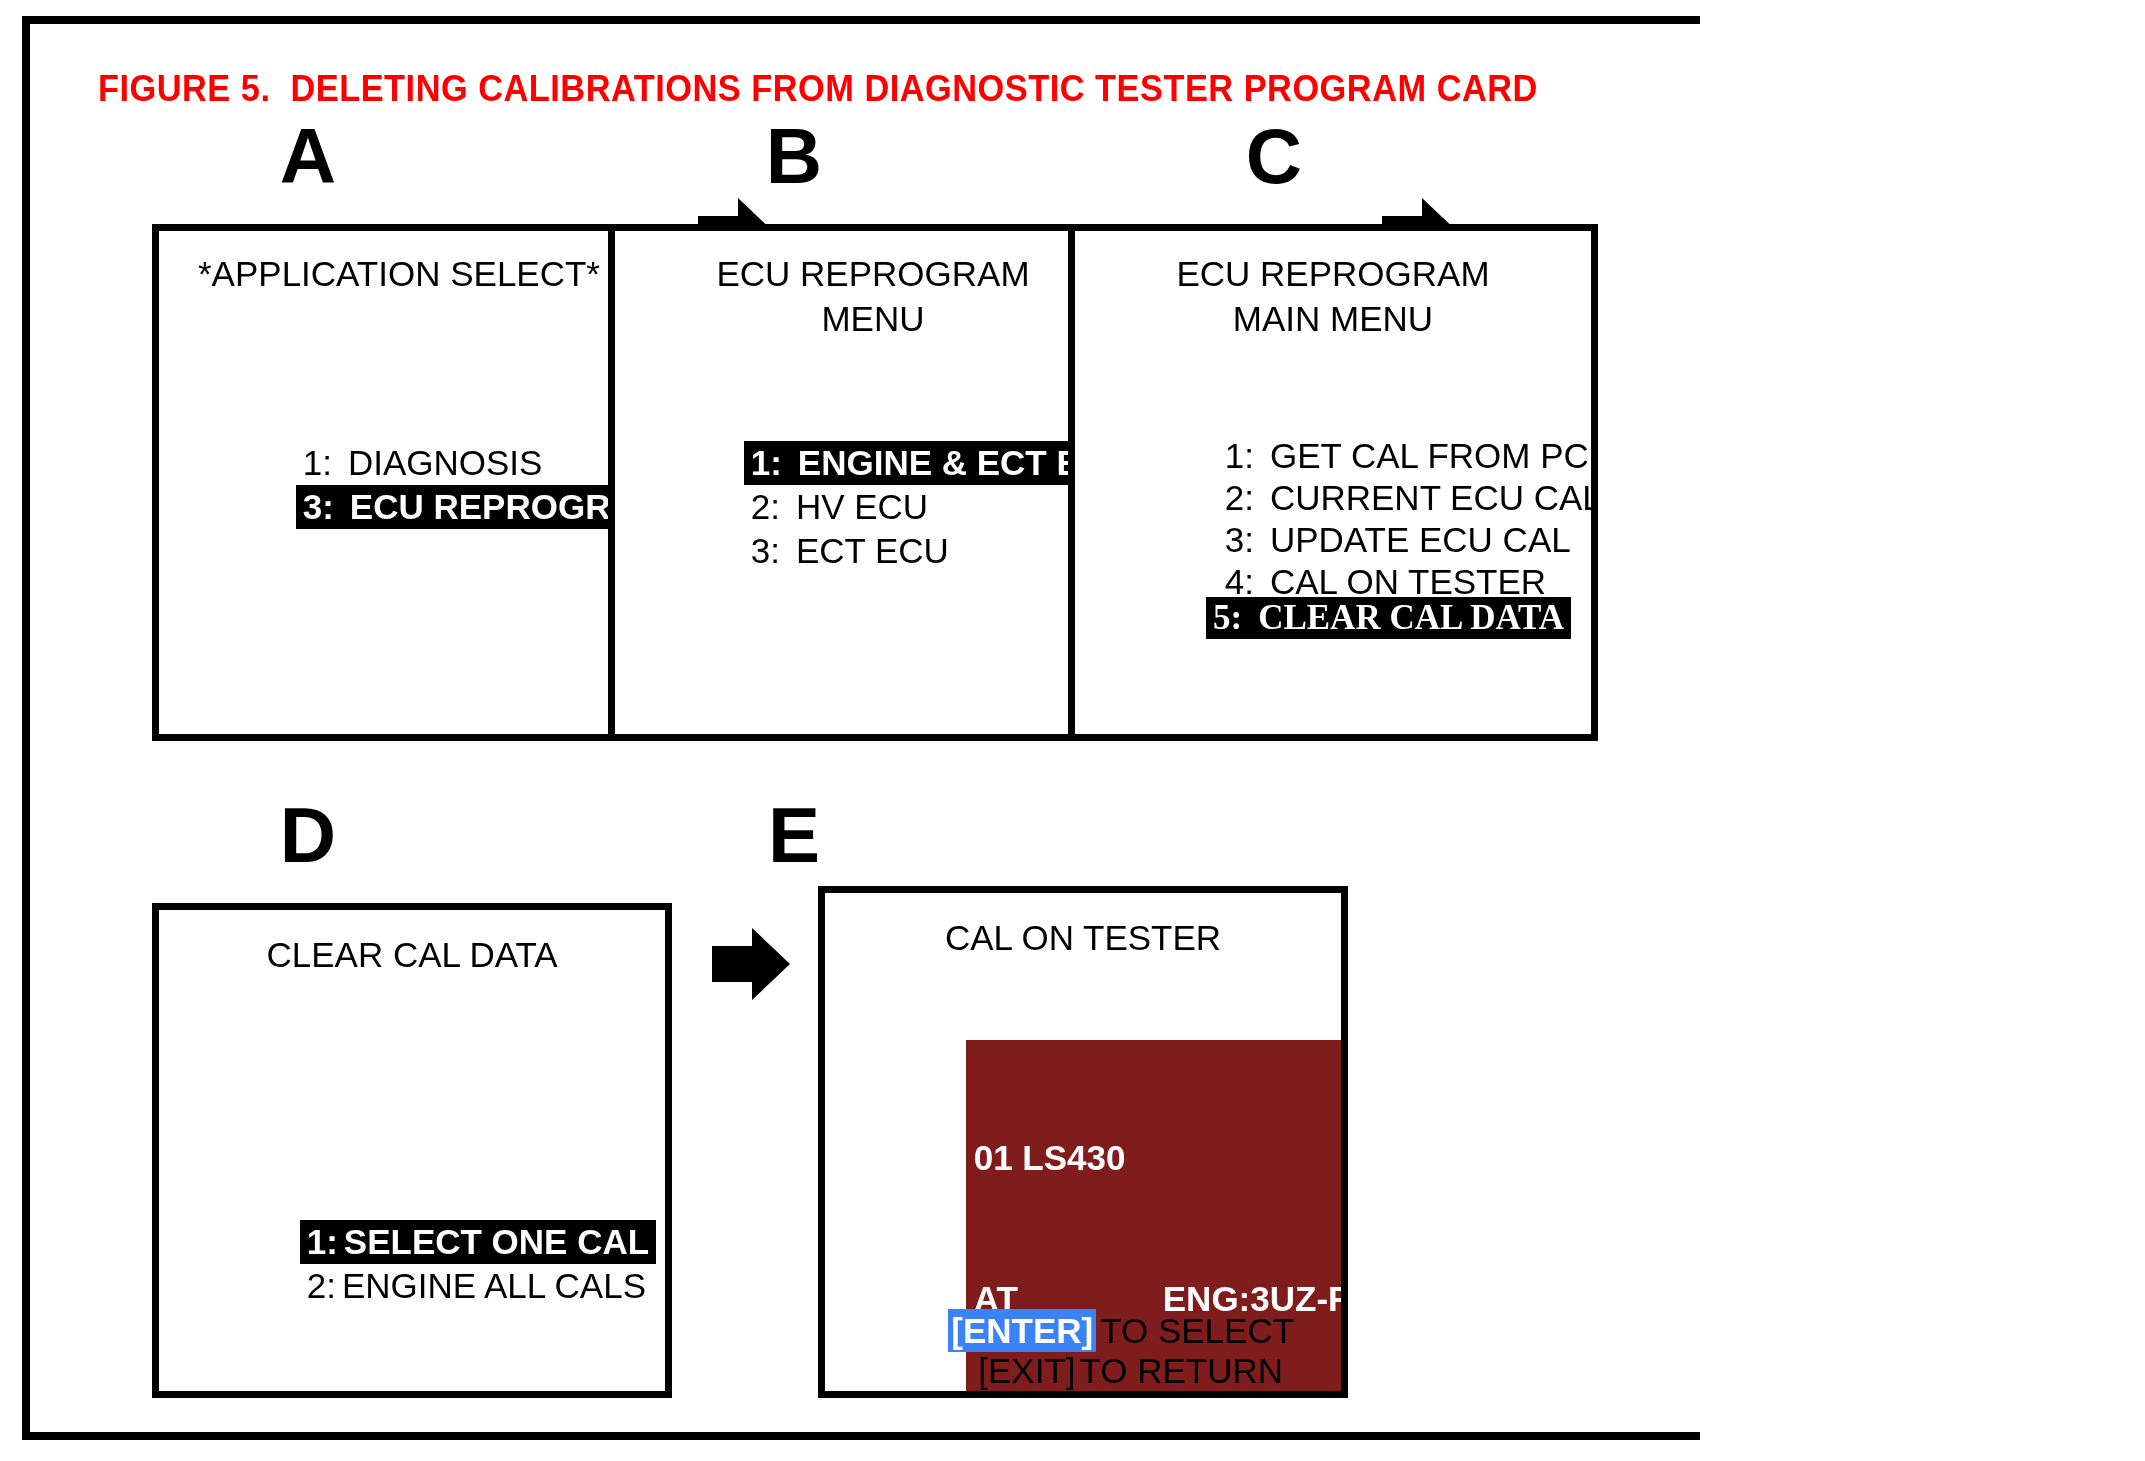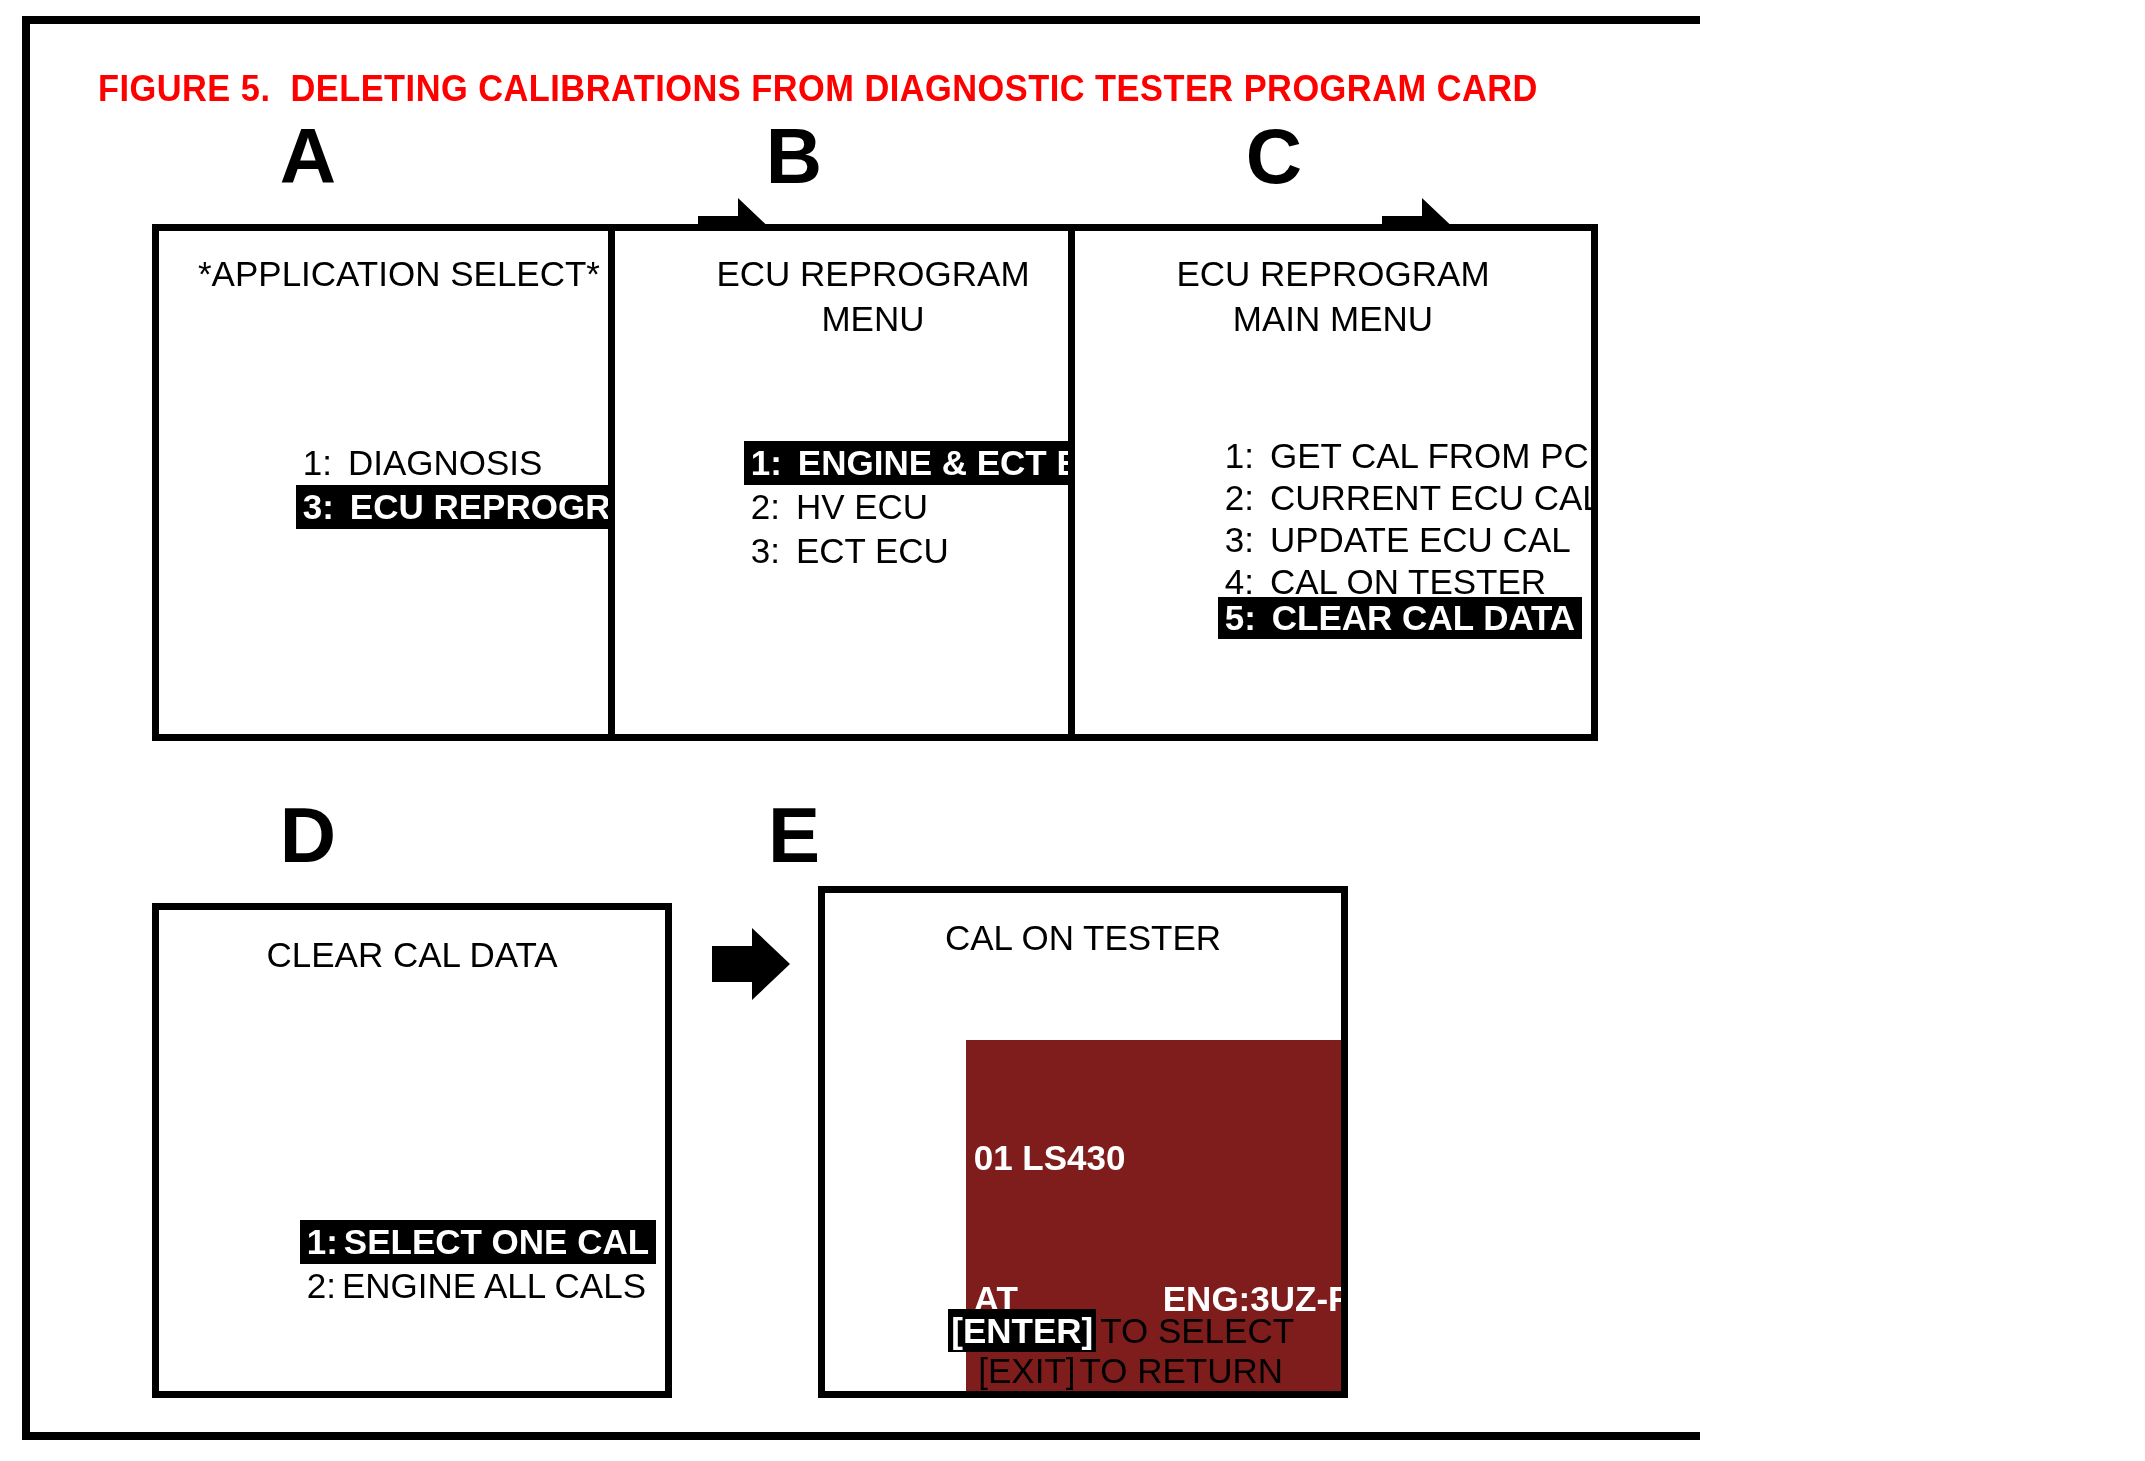--- a/index.html
+++ b/index.html
@@ -137,21 +137,21 @@
 
   .hint {
     position: absolute;
     font-family: "Liberation Sans", sans-serif;
     font-size: 35px;
     line-height: 44px;
     color: #000000;
     white-space: pre;
   }
   .hint .key-hl {
-    background: #000000;
+    background: #3b82f6;
     color: #ffffff;
     font-weight: bold;
     padding: 2px 3px;
   }
 
   
   .arrow {
     position: absolute;
     width: 78px;
     height: 72px;
@@ -227,21 +227,21 @@
           </div>
           <div class="menu-row" style="height:42px; line-height:42px;">
             <span class="rowbox"><span class="idx">2:</span><span style="padding-left:16px">CURRENT ECU CAL</span></span>
           </div>
           <div class="menu-row" style="height:42px; line-height:42px;">
             <span class="rowbox"><span class="idx">3:</span><span style="padding-left:16px">UPDATE ECU CAL</span></span>
           </div>
           <div class="menu-row" style="height:36px; line-height:42px;">
             <span class="rowbox"><span class="idx">4:</span><span style="padding-left:16px">CAL ON TESTER</span></span>
           </div>
-          <div class="menu-row highlight" style="height:42px; line-height:42px;">
+          <div class="menu-row highlight" style="height:42px; line-height:42px;font-family:Liberation Serif, serif;">
             <span class="rowbox"><span class="idx">5:</span><span style="padding-left:16px">CLEAR CAL DATA</span></span>
           </div>
         </div>
       </div>
     </div>
 
     <div class="arrow" style="left:1962px; top:174px;">
       <svg viewBox="0 0 78 72" preserveAspectRatio="none">
         <path d="M0,18 L40,18 L40,0 L78,36 L40,72 L40,54 L0,54 Z" fill="#000000"></path>
       </svg>

